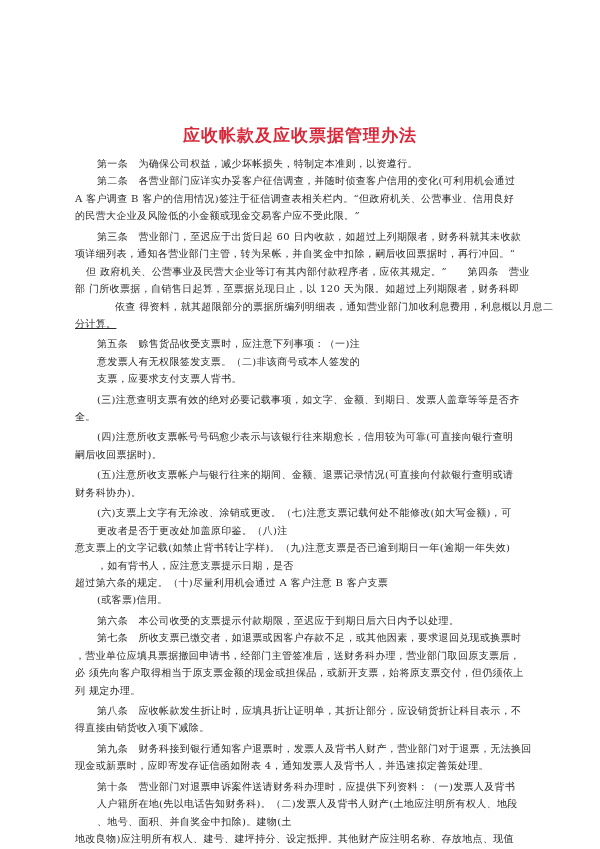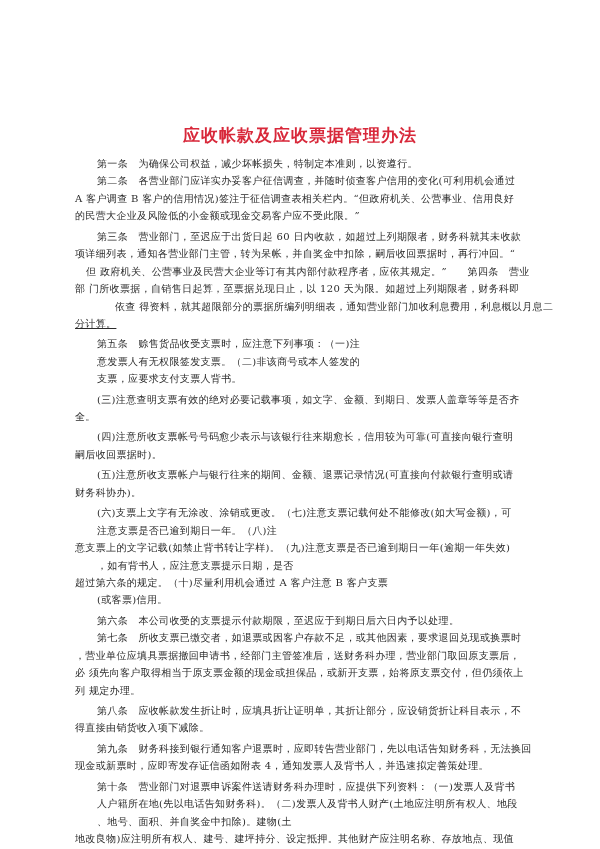--- a/index.html
+++ b/index.html
@@ -31,32 +31,32 @@
       <div class="line" style="left: 97px; top: 337px;">第五条　赊售货品收受支票时，应注意下列事项：（一)注</div>
       <div class="line" style="left: 97px; top: 355px;">意发票人有无权限签发支票。（二)非该商号或本人签发的</div>
       <div class="line" style="left: 97px; top: 372px;">支票，应要求支付支票人背书。</div>
       <div class="line" style="left: 97px; top: 393px;">(三)注意查明支票有效的绝对必要记载事项，如文字、金额、到期日、发票人盖章等等是否齐</div>
       <div class="line" style="left: 75px; top: 410px;">全。</div>
       <div class="line" style="left: 97px; top: 430px;">(四)注意所收支票帐号号码愈少表示与该银行往来期愈长，信用较为可靠(可直接向银行查明</div>
       <div class="line" style="left: 75px; top: 448px;">嗣后收回票据时)。</div>
       <div class="line" style="left: 97px; top: 468px;">(五)注意所收支票帐户与银行往来的期间、金额、退票记录情况(可直接向付款银行查明或请</div>
       <div class="line" style="left: 75px; top: 486px;">财务科协办)。</div>
       <div class="line" style="left: 97px; top: 506px;">(六)支票上文字有无涂改、涂销或更改。（七)注意支票记载何处不能修改(如大写金额)，可</div>
-      <div class="line" style="left: 97px; top: 524px;">注意支票是否已逾到期日一年。（八)注</div>
+      <div class="line" style="left: 97px; top: 524px;">更改者是否于更改处加盖原印鉴。（八)注</div>
       <div class="line" style="left: 75px; top: 541px;">意支票上的文字记载(如禁止背书转让字样)。（九)注意支票是否已逾到期日一年(逾期一年失效)</div>
       <div class="line" style="left: 97px; top: 559px;">，如有背书人，应注意支票提示日期，是否</div>
       <div class="line" style="left: 75px; top: 576px;">超过第六条的规定。（十)尽量利用机会通过 A 客户注意 B 客户支票</div>
       <div class="line" style="left: 97px; top: 593px;">(或客票)信用。</div>
       <div class="line" style="left: 97px; top: 614px;">第六条　本公司收受的支票提示付款期限，至迟应于到期日后六日内予以处理。</div>
       <div class="line" style="left: 97px; top: 631px;">第七条　所收支票已缴交者，如退票或因客户存款不足，或其他因素，要求退回兑现或换票时</div>
       <div class="line" style="left: 75px; top: 649px;">，营业单位应填具票据撤回申请书，经部门主管签准后，送财务科办理，营业部门取回原支票后，</div>
       <div class="line" style="left: 75px; top: 666px;">必 须先向客户取得相当于原支票金额的现金或担保品，或新开支票，始将原支票交付，但仍须依上</div>
       <div class="line" style="left: 75px; top: 684px;">列 规定办理。</div>
       <div class="line" style="left: 97px; top: 704px;">第八条　应收帐款发生折让时，应填具折让证明单，其折让部分，应设销货折让科目表示，不</div>
       <div class="line" style="left: 75px; top: 721px;">得直接由销货收入项下减除。</div>
-      <div class="line" style="left: 97px; top: 742px;">第九条　财务科接到银行通知客户退票时，应即转告营业部门，先以电话告知财务科，无法换回</div>
+      <div class="line" style="left: 97px; top: 742px;">第九条　财务科接到银行通知客户退票时，发票人及背书人财产，营业部门对于退票，无法换回</div>
       <div class="line" style="left: 75px; top: 759px;">现金或新票时，应即寄发存证信函如附表 4，通知发票人及背书人，并迅速拟定善策处理。</div>
       <div class="line" style="left: 97px; top: 780px;">第十条　营业部门对退票申诉案件送请财务科办理时，应提供下列资料：（一)发票人及背书</div>
       <div class="line" style="left: 97px; top: 797px; text-align: right;">人户籍所在地(先以电话告知财务科)。（二)发票人及背书人财产(土地应注明所有权人、地段</div>
       <div class="line" style="left: 97px; top: 815px;">、地号、面积、并自奖金中扣除)。建物(土</div>
       <div class="line" style="left: 75px; top: 832px;">地改良物)应注明所有权人、建号、建坪持分、设定抵押。其他财产应注明名称、存放地点、现值</div>
     </div>
 </div>
 
 </body></html>

